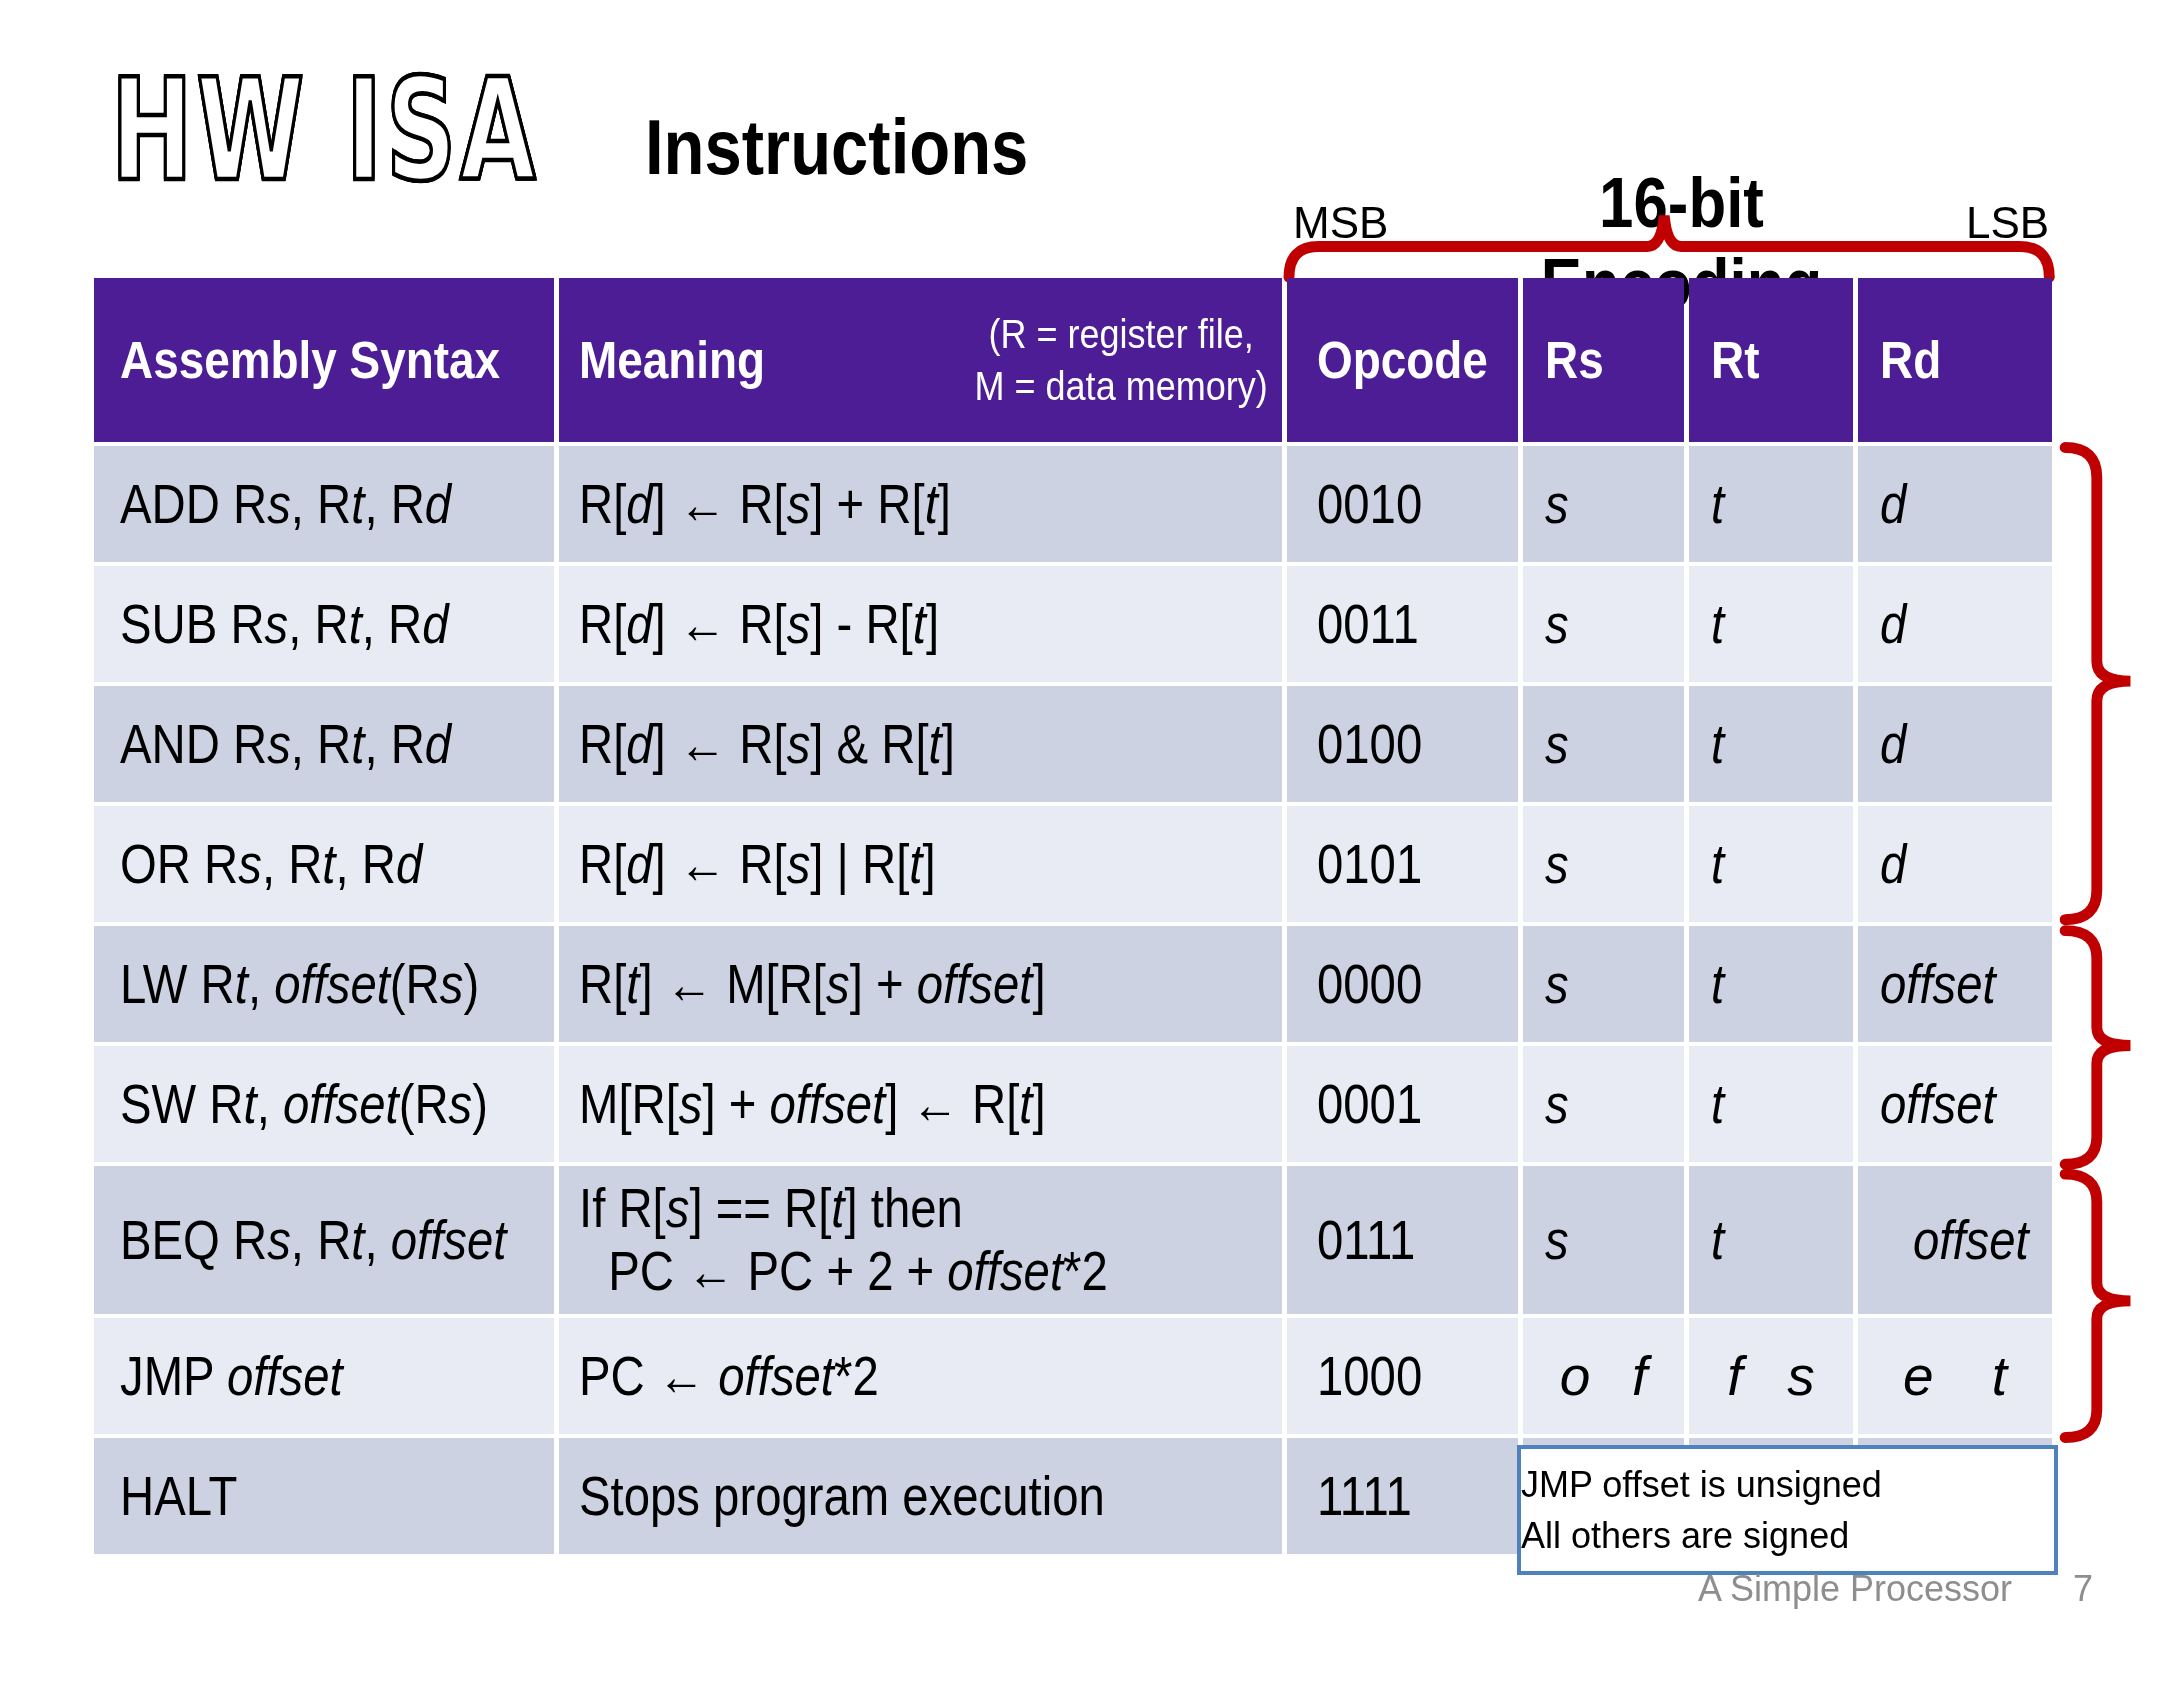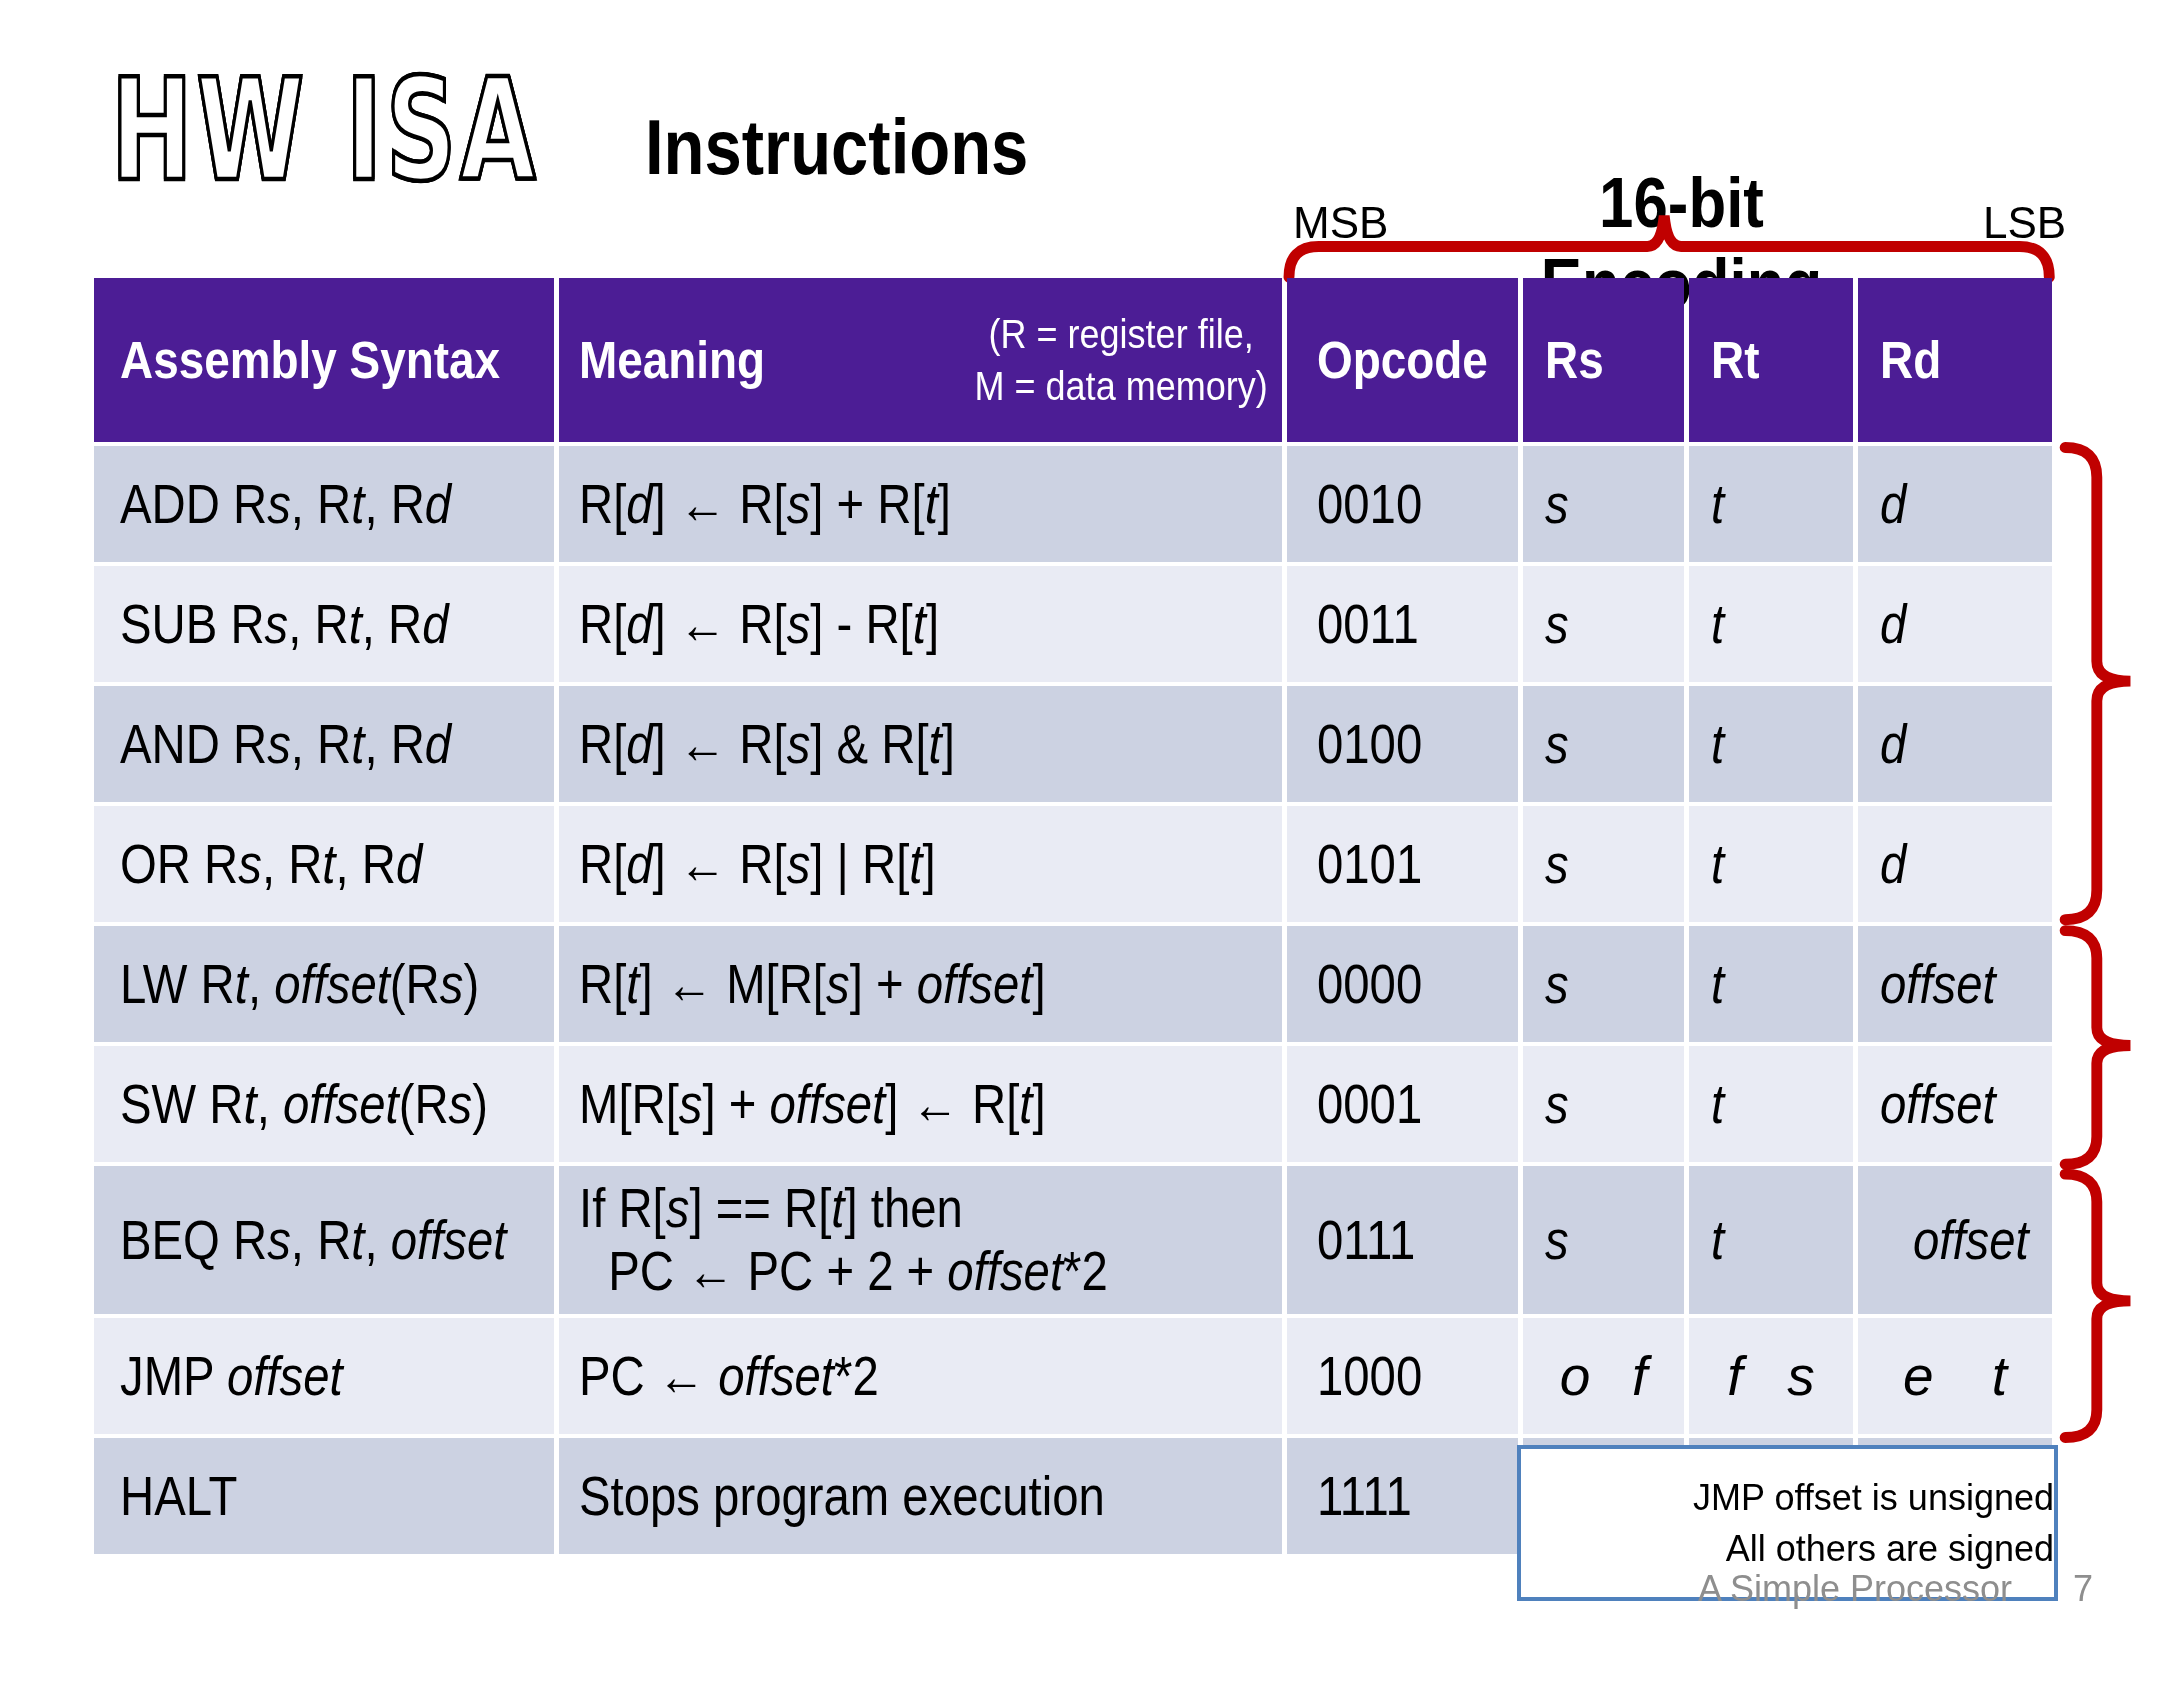--- a/index.html
+++ b/index.html
@@ -13,21 +13,21 @@
         text-shadow:2px 0 #000,-2px 0 #000,0 2px #000,0 -2px #000,
                     1.5px 1.5px #000,-1.5px 1.5px #000,1.5px -1.5px #000,-1.5px -1.5px #000;
         transform:scale(0.78,1.12);transform-origin:top left;}
   .main-title{position:absolute;left:645px;top:103px;font-size:77px;font-weight:bold;}
   .squeeze{display:inline-block;transform:scaleX(0.87);transform-origin:left center;}
   .enc-title{position:absolute;left:1434px;top:162px;width:495px;text-align:center;
              font-size:71px;font-weight:bold;}
   .enc-title .squeeze{transform-origin:center center;}
   .msb,.lsb{position:absolute;top:198px;font-size:44px;}
   .msb{left:1293px;}
-  .lsb{left:1966px;margin-left:17px;}
+  .lsb{left:1966px;}
 
   
   .tbl{position:absolute;left:94px;top:278px;width:1958px;}
   .trow{display:grid;grid-template-columns:460px 723px 231px 161px 164px 194px;
         column-gap:5px;margin-bottom:4px;}
   .cell{display:flex;align-items:center;}
   .cell.dark{background:#CCD2E2;}
   .cell.light{background:#E9EBF4;}
   .cell.hdr{background:#4c1d95;color:#fff;font-weight:bold;}
   .hrow .cell{height:164px;}
@@ -49,23 +49,23 @@
   .meaning-hdr{justify-content:center;}
   .paren{margin-left:auto;margin-right:14px;font-weight:normal;font-size:40px;
          line-height:1.3;text-align:center;transform:scaleX(0.9);transform-origin:right center;
          white-space:nowrap;}
 
   
   .overlay{position:absolute;left:0;top:0;width:2178px;height:1683px;pointer-events:none;}
   .overlay path{stroke:#C00000;stroke-width:11;fill:none;stroke-linecap:round;}
 
   
-  .note{position:absolute;left:1517px;top:1445px;width:541px;height:156px;background:#fff;
+  .note{position:absolute;left:1517px;top:1445px;width:541px;height:130px;background:#fff;
         border:4px solid #4F81BD;box-sizing:border-box;display:flex;flex-direction:column;
-        justify-content:center;text-align:right;font-size:36px;line-height:1.42;}
+        justify-content:center;text-align:left;font-size:36px;line-height:1.42;}
 
   
   .footer-label{position:absolute;left:1584px;top:1568px;width:428px;text-align:right;
                 font-size:36px;color:#8e8e8e;}
   .page-num{position:absolute;left:2073px;top:1568px;font-size:36px;color:#8e8e8e;}
 </style>
 </head>
 <body>
 
 <div class="slide">

